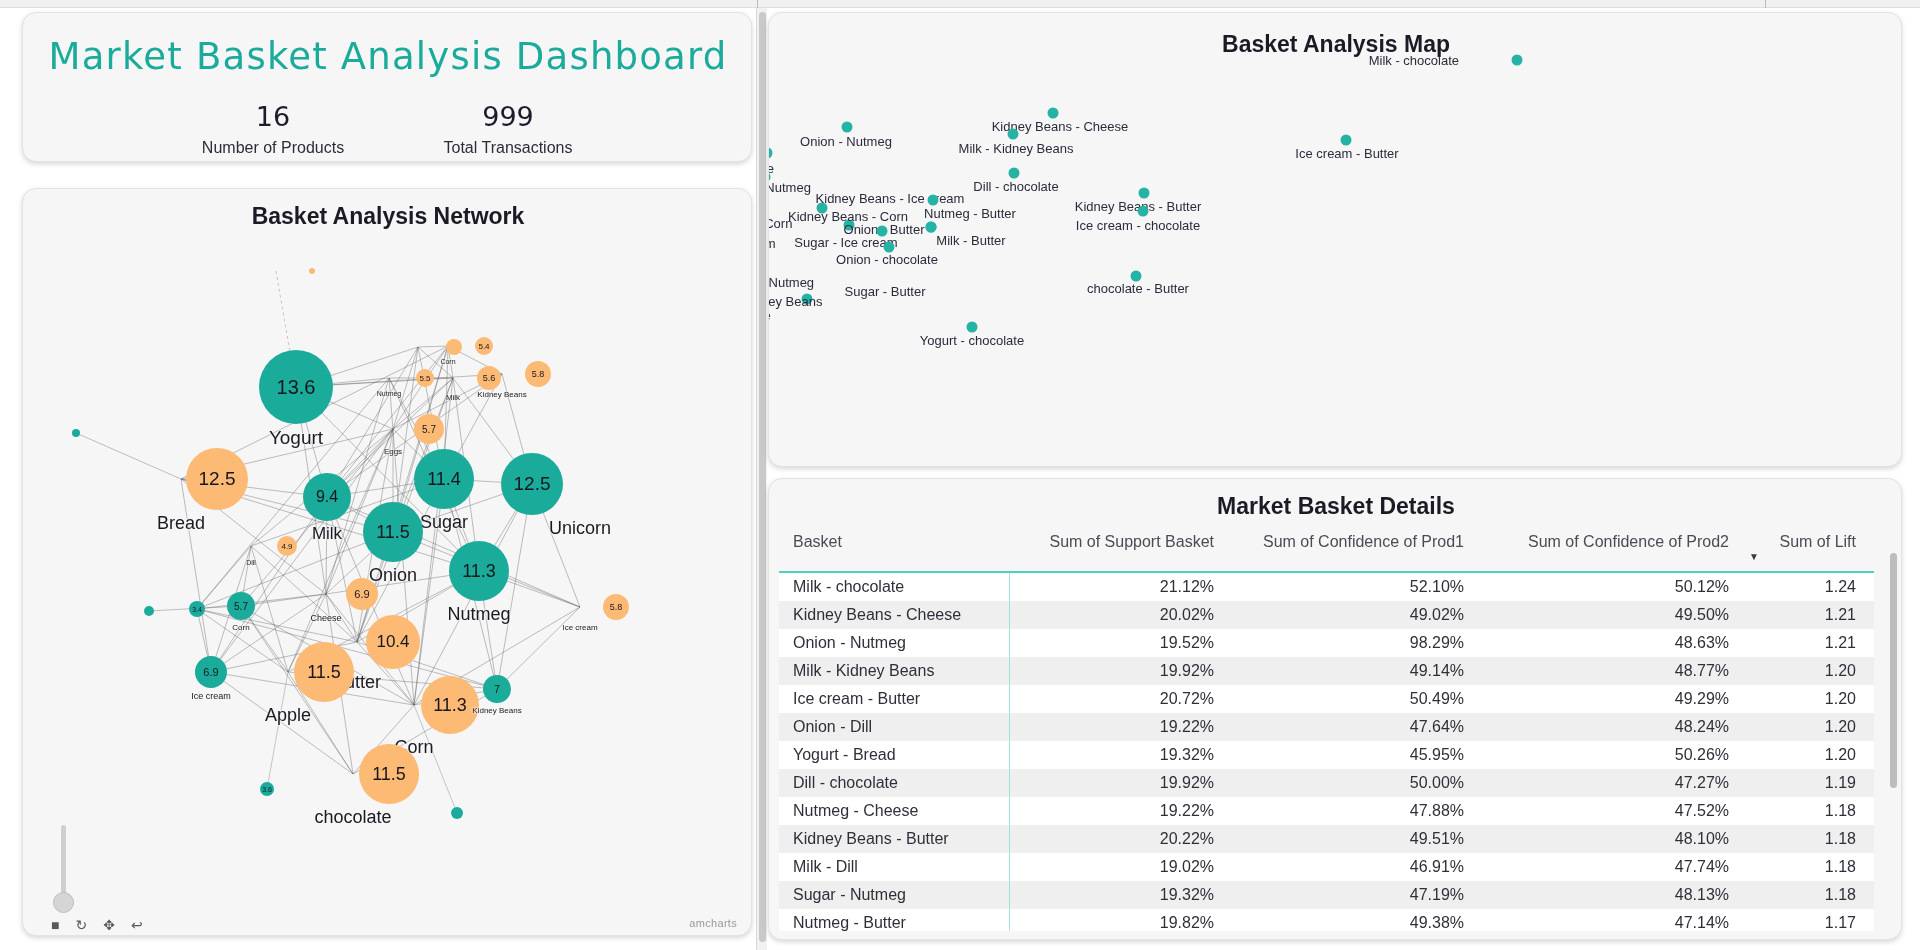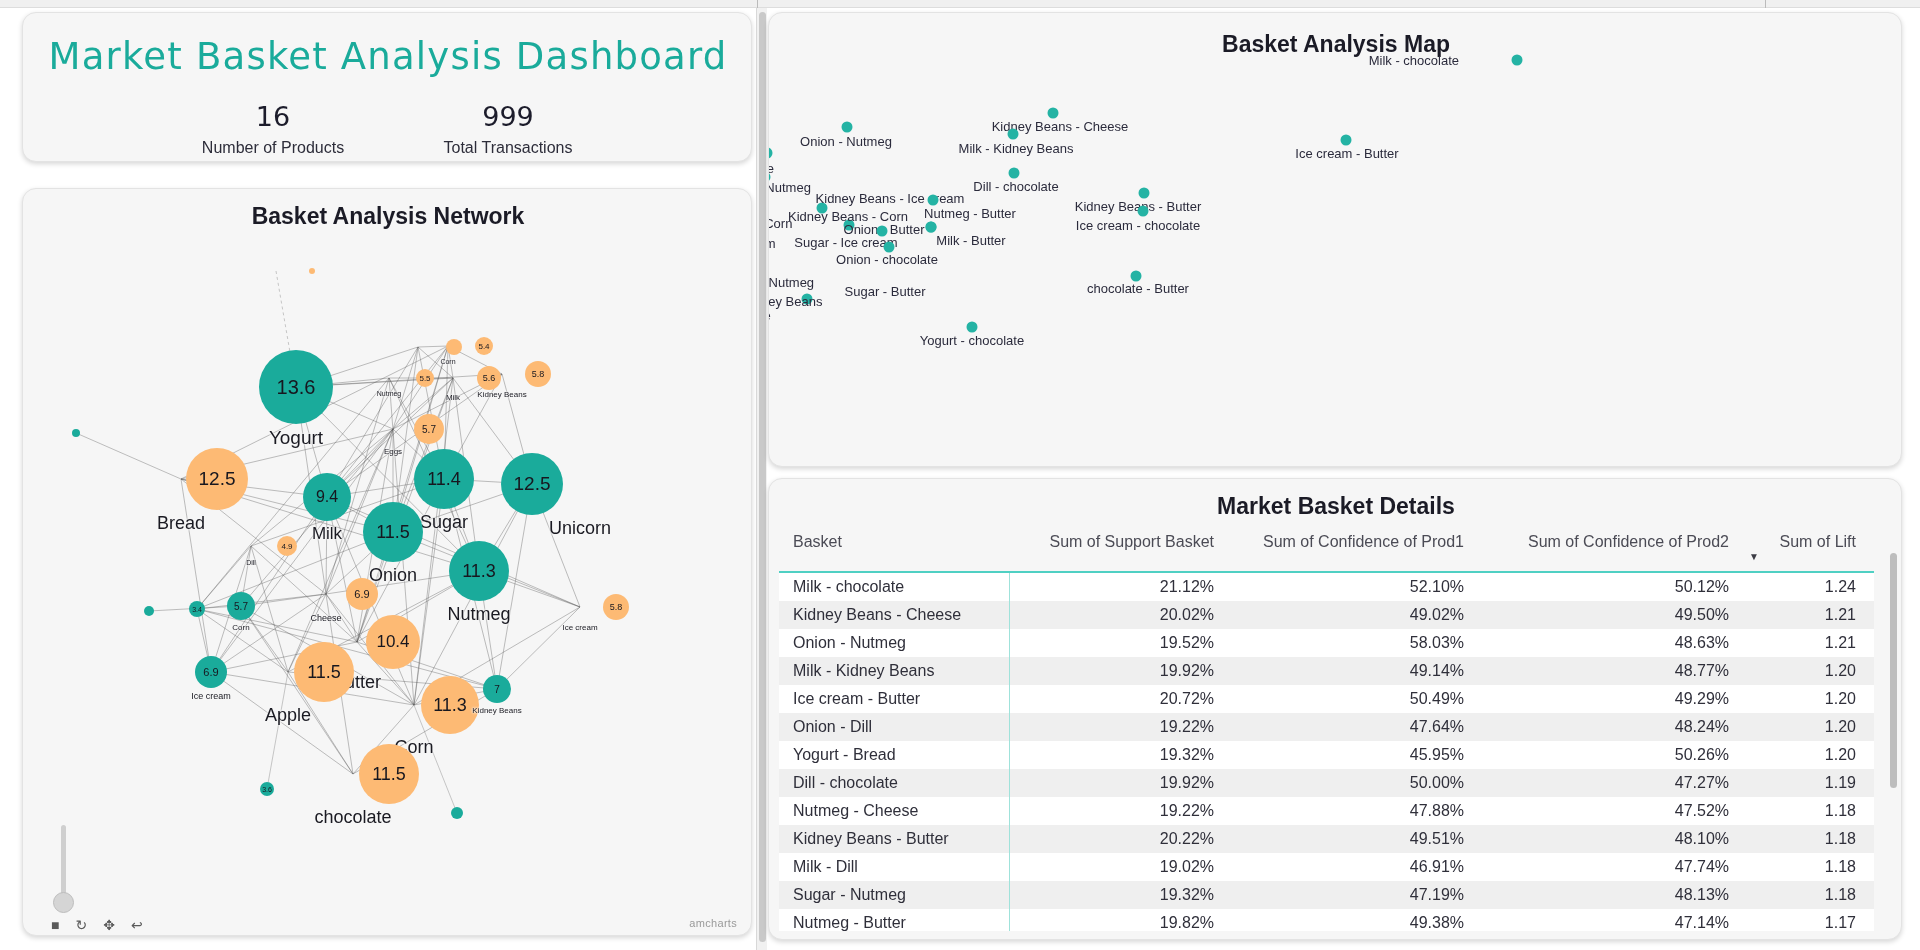--- a/index.html
+++ b/index.html
@@ -503,21 +503,21 @@
             <tr>
               <td class="c-basket">Kidney Beans - Cheese</td>
               <td class="c-sup">20.02%</td>
               <td class="c-p1">49.02%</td>
               <td class="c-p2">49.50%</td>
               <td class="c-lift">1.21</td>
             </tr>
             <tr>
               <td class="c-basket">Onion - Nutmeg</td>
               <td class="c-sup">19.52%</td>
-              <td class="c-p1">58.03%</td>
+              <td class="c-p1">98.29%</td>
               <td class="c-p2">48.63%</td>
               <td class="c-lift">1.21</td>
             </tr>
             <tr>
               <td class="c-basket">Milk - Kidney Beans</td>
               <td class="c-sup">19.92%</td>
               <td class="c-p1">49.14%</td>
               <td class="c-p2">48.77%</td>
               <td class="c-lift">1.20</td>
             </tr>

